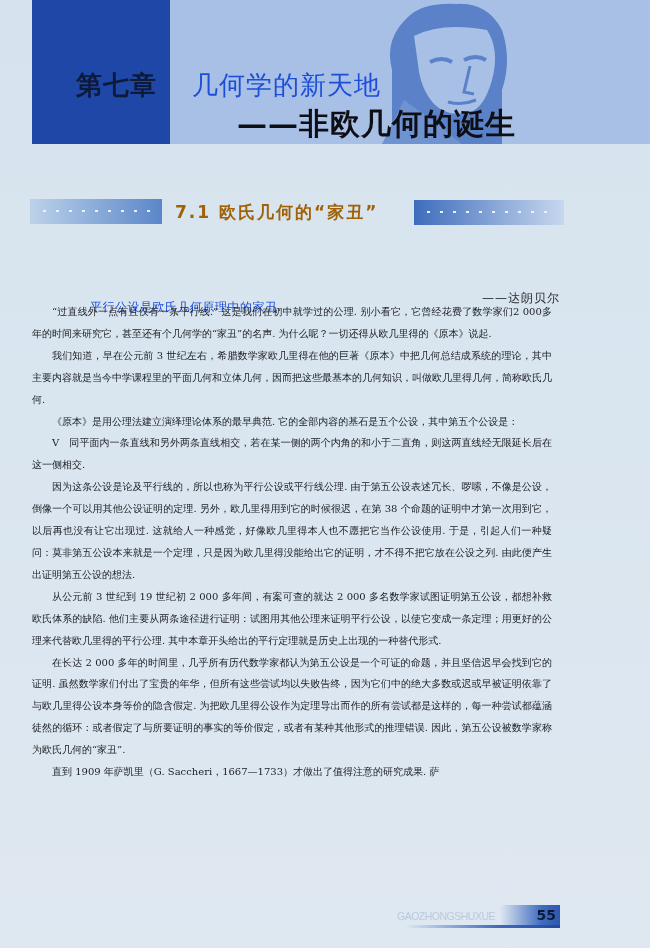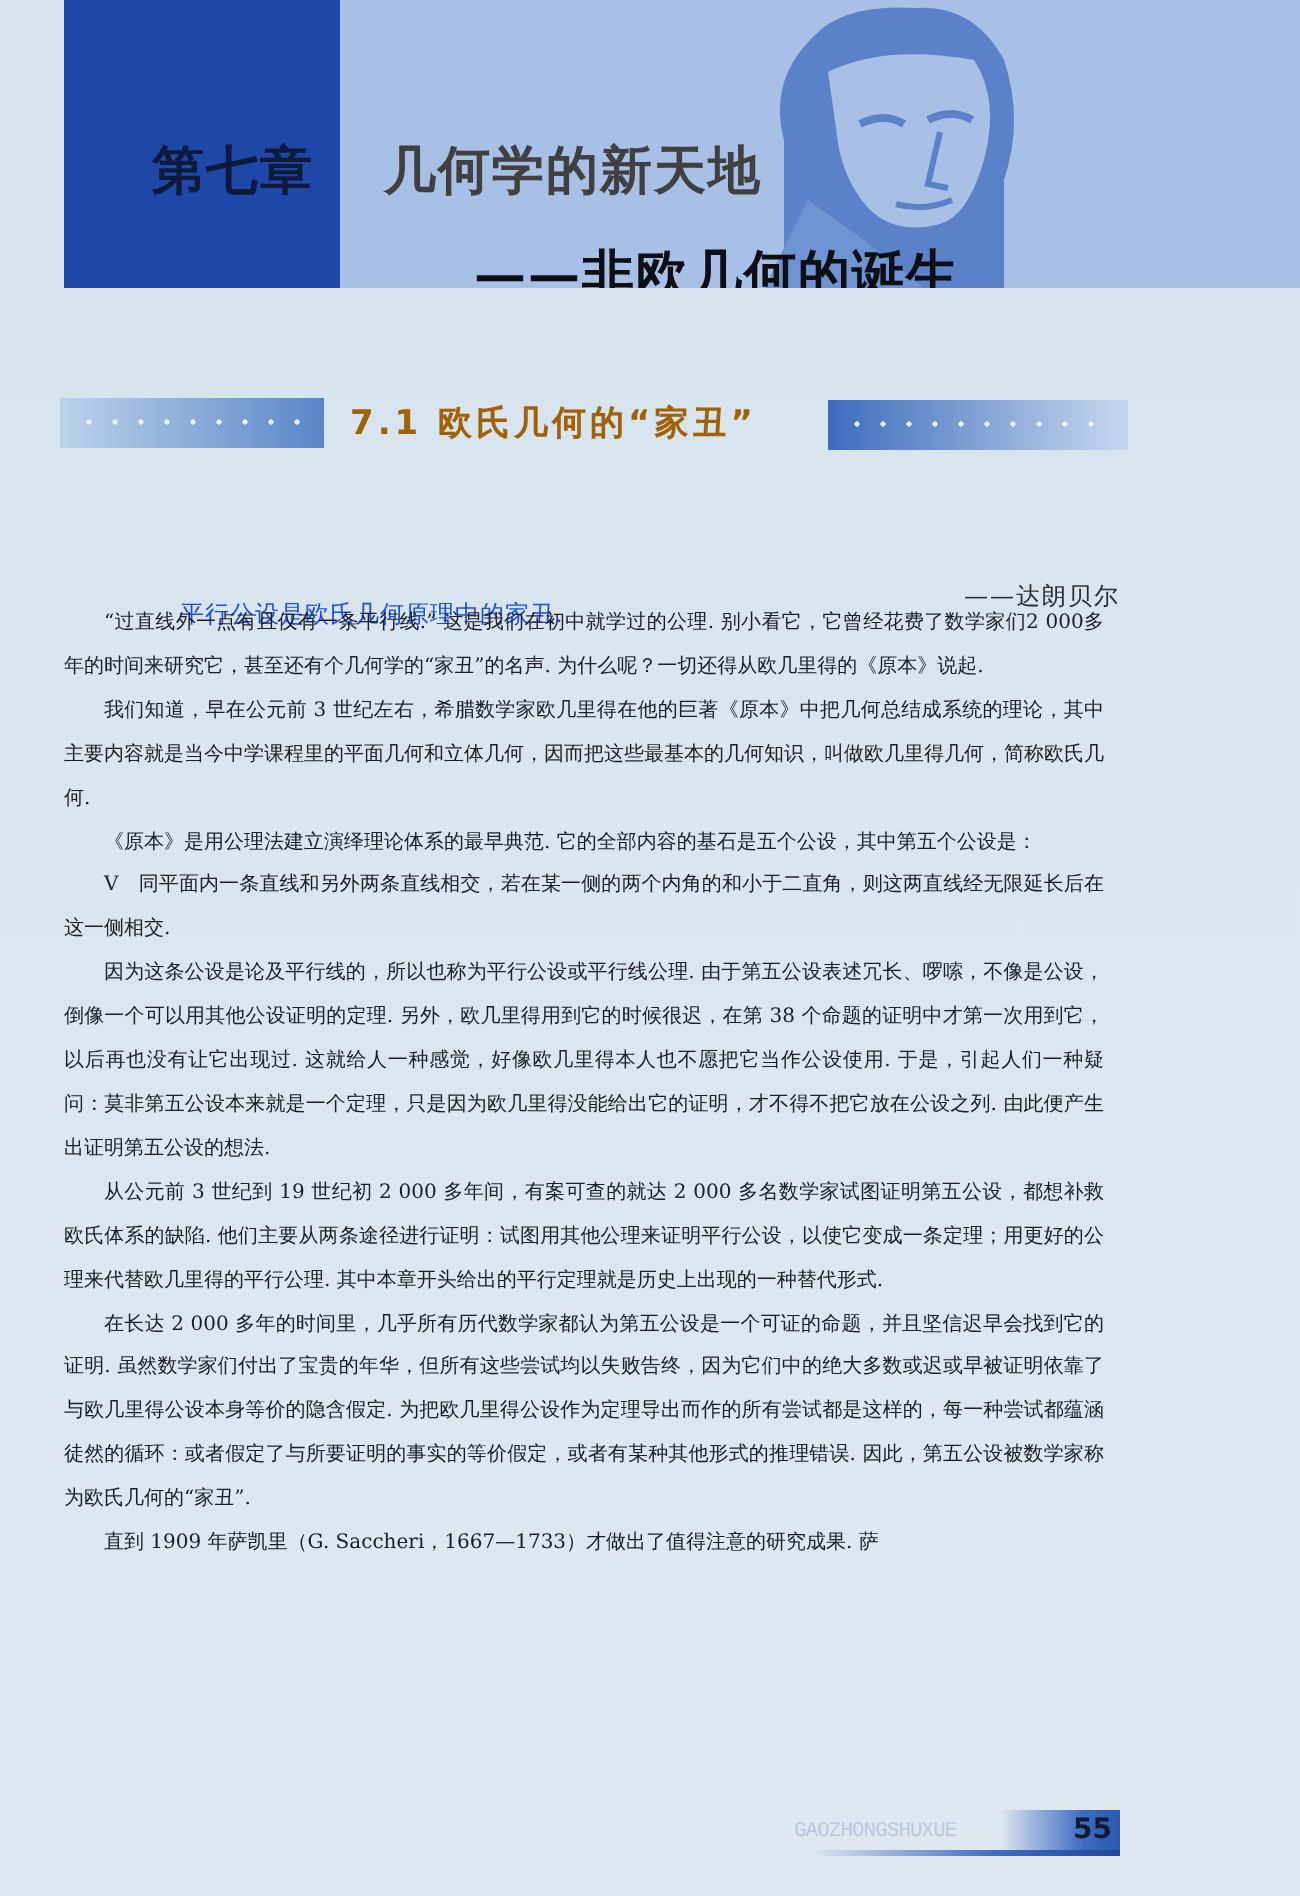--- a/index.html
+++ b/index.html
@@ -22,30 +22,29 @@
     .portrait {
       position: absolute; left: 320px; top: 0; width: 220px; height: 144px;
     }
     .chapter-label {
       position: absolute; left: 44px; top: 68px;
       font-family: "DejaVu Serif", serif; font-weight: bold;
       font-size: 26px; color: #0d1a3a; letter-spacing: 1px;
     }
     .chapter-title {
       position: absolute; left: 160px; top: 68px;
-      font-family: "DejaVu Serif", serif; font-weight: bold;
-      font-size: 26px; color: #404040; letter-spacing: 1px;
+      font-family: "DejaVu Serif", serif; font-weight: normal;
+      font-size: 26px; color: #1d4ed8; letter-spacing: 1px;
       z-index: 2;
     }
     .chapter-subtitle {
       position: absolute; left: 205px; top: 104px;
       font-family: "DejaVu Serif", serif; font-weight: bold;
-      font-size: 26px; color: #0d0f14; letter-spacing: 1px;
+      font-size: 30px; color: #0d0f14; letter-spacing: 1px;
       z-index: 2;
-      margin-top: 16px;
     }
     
     .section-bar {
       position: absolute; left: 30px; top: 199px; width: 445px; height: 25px;
     }
     .bar-left {
       position: absolute; left: 0; top: 0; width: 132px; height: 25px;
       background: linear-gradient(90deg, #bcd2ea 0%, #5a86c8 100%);
     }
     .bar-right {
@@ -78,21 +77,21 @@
     
     .body-text {
       position: absolute; left: 32px; top: 301px; width: 520px;
       font-family: "DejaVu Serif", serif; font-size: 10px; line-height: 21.9px;
       color: #1b1d22; text-align: justify;
     }
     .body-text p { margin: 0; text-indent: 2em; }
     .body-text p.postulate { text-indent: 2em; }
     .footer-running {
       position: absolute; left: 397px; top: 906px;
-      font-family: Liberation Mono, monospace; font-size: 10.5px; color: #b9c9dd;
+      font-family: Liberation Sans, sans-serif; font-size: 10.5px; color: #b9c9dd;
       letter-spacing: -0.5px; line-height: 20px; text-align: center;
     }
     .footer-page-bg {
       position: absolute; left: 500px; top: 905px; width: 60px; height: 20px;
       background: linear-gradient(90deg, rgba(60,100,180,0) 0%, #3d6bc0 70%, #2c58b0 100%);
     }
     .footer-page {
       position: absolute; left: 526px; top: 905px; width: 30px;
       font-family: "DejaVu Sans", sans-serif; font-weight: bold; font-size: 14px;
       color: #111a33; line-height: 20px; text-align: right;

